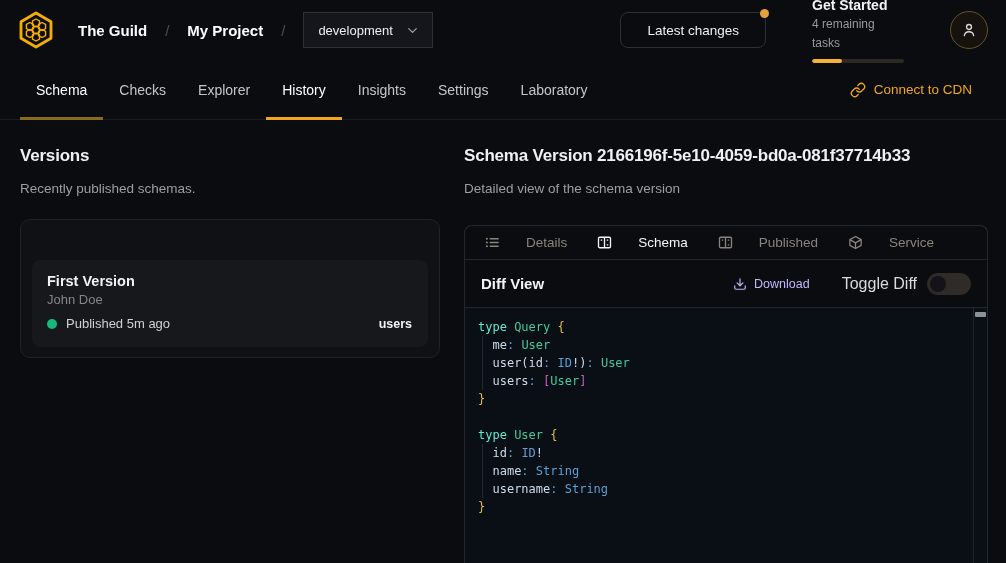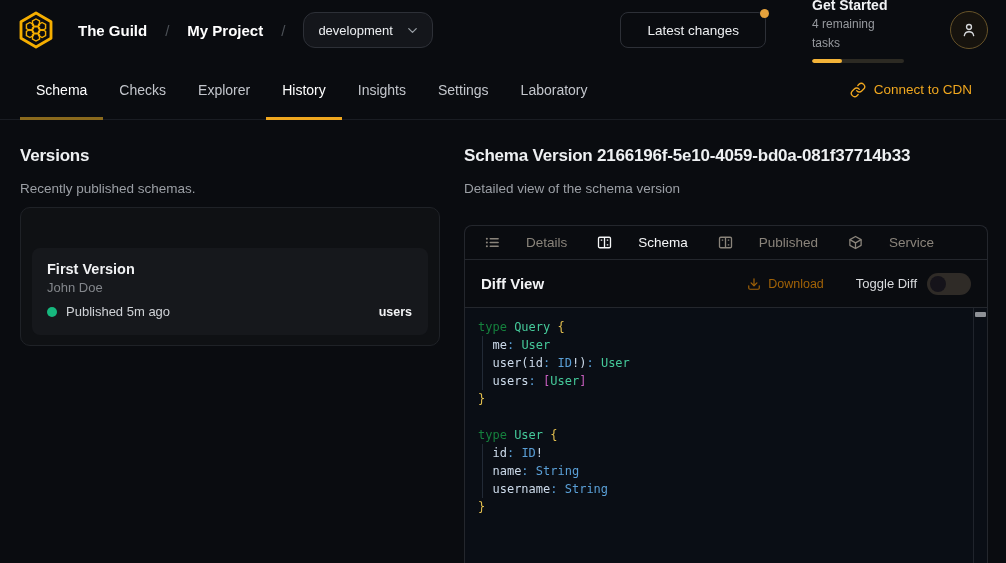--- a/index.html
+++ b/index.html
@@ -17,21 +17,21 @@
   .topbar {
     height:60px; display:flex; align-items:center;
     justify-content:space-between; padding:0 18px 0 16px;
   }
   .brand-group { display:flex; align-items:center; gap:18px; }
   .logo { width:40px; height:40px; margin-right:4px; }
   .crumb { font-size:15px; font-weight:700; color:#ffffff; cursor:pointer; }
   .crumb-sep { color:#4c5157; font-size:15px; }
   .target-select {
     display:flex; align-items:center; gap:12px;
-    background:#14161b; border:1px solid #2d3037; border-radius:12px;
+    background:#14161b; border:1px solid #2d3037; border-radius:0;
     height:36px; padding:0 12px 0 14px; cursor:pointer;
     font-size:13px; color:#eceef1;
   }
   .right-group { display:flex; align-items:center; gap:46px; }
   .latest-btn {
     position:relative; background:transparent; border:1px solid #2d3037;
     border-radius:8px; height:36px; padding:0 26px; color:#eef0f2;
     font-size:13.5px; font-family:inherit; cursor:pointer;
   }
   .latest-dot {
@@ -78,21 +78,21 @@
   
   .content {
     display:grid; grid-template-columns:420px 524px; gap:24px;
     padding:26px 18px 0 20px;
   }
   .sec-title { font-size:17px; font-weight:700; color:#eef0f2; letter-spacing:-0.2px; }
   .sec-sub { font-size:13.5px; color:#9b9fa5; margin-top:15px; }
 
   
   .versions-card {
-    margin-top:11px; background:#0f1114; border:1px solid #1f2227;
+    margin-top:23px; background:#0f1114; border:1px solid #1f2227;
     border-radius:10px; padding:40px 11px 11px 11px; height:139px;
   }
   .version-item {
     background:#16181c; border-radius:8px; height:87px;
     padding:13px 16px 12px 15px; cursor:pointer;
   }
   .vi-name { font-size:14.5px; font-weight:600; color:#f0f1f3; }
   .vi-author { font-size:13px; color:#83868b; margin-top:3px; }
   .vi-meta { display:flex; align-items:center; margin-top:9px; }
   .vi-dot { width:10px; height:10px; border-radius:50%; background:#16b87e; margin-right:9px; }
@@ -109,24 +109,24 @@
   }
   .ptab { display:flex; align-items:center; gap:26px; font-size:13.5px; color:#8a847b; cursor:pointer; }
   .ptab.active { color:#f5f6f7; }
   .diff-row {
     display:flex; align-items:center; height:47px; padding:0 16px 0 16px; flex:0 0 auto;
   }
   .diff-title { font-size:15px; font-weight:700; color:#f2f3f5; }
   .diff-actions { margin-left:auto; display:flex; align-items:center; gap:32px; }
   .dl-btn {
     display:flex; gap:7px; background:none; border:none;
-    color:#a16207; font-size:12.5px; font-family:inherit; cursor:pointer;
+    color:#c4b5fd; font-size:12.5px; font-family:inherit; cursor:pointer;
   }
   .toggle-wrap { display:flex; align-items:center; gap:10px; }
-  .toggle-label { font-size:13px; color:#d9dbde; }
+  .toggle-label { font-size:16px; color:#d9dbde; }
   .switch {
     width:44px; height:22px; border-radius:11px; background:#2f2b27;
     position:relative; cursor:pointer; border:none;
   }
   .switch .knob {
     position:absolute; left:3px; top:3px; width:16px; height:16px;
     border-radius:50%; background:#15131a;
   }
 
   
@@ -137,21 +137,21 @@
   .code-scroll {
     padding:10px 26px 10px 13px;
     font-family:"DejaVu Sans Mono","Liberation Mono",monospace;
     font-size:12px; line-height:18px; color:#ccdaea; white-space:pre;
   }
   .code-line { position:relative; }
   .code-line.ind::before {
     content:""; position:absolute; left:4px; top:0; bottom:0;
     border-left:1px solid #222a36;
   }
-  .tok-kw { color:#15803d; }
+  .tok-kw { color:#5eead4; }
   .tok-tn { color:#45c99a; }
   .tok-brace { color:#e3bf4f; }
   .tok-fld { color:#ccdaea; }
   .tok-pl { color:#ccdaea; }
   .tok-pun { color:#5a9fd6; }
   .tok-typ { color:#5a9fd6; }
   .tok-brk { color:#c95fc0; }
   .vscrollbar {
     position:absolute; top:0; right:0; bottom:0; width:14px;
     border-left:1px solid #20242c;

